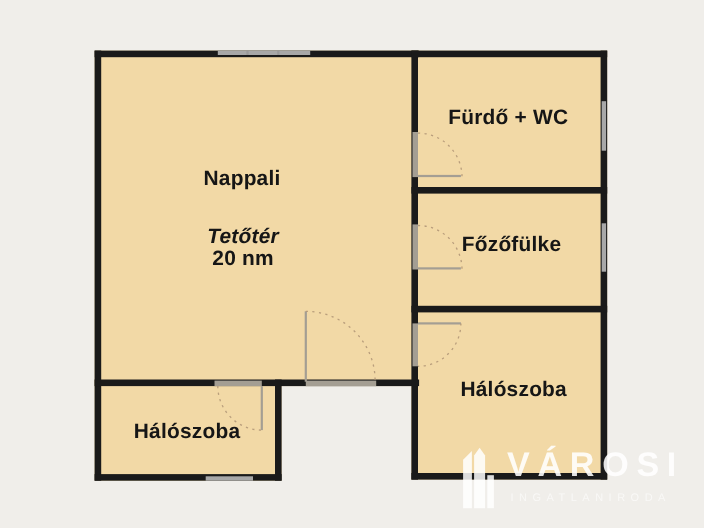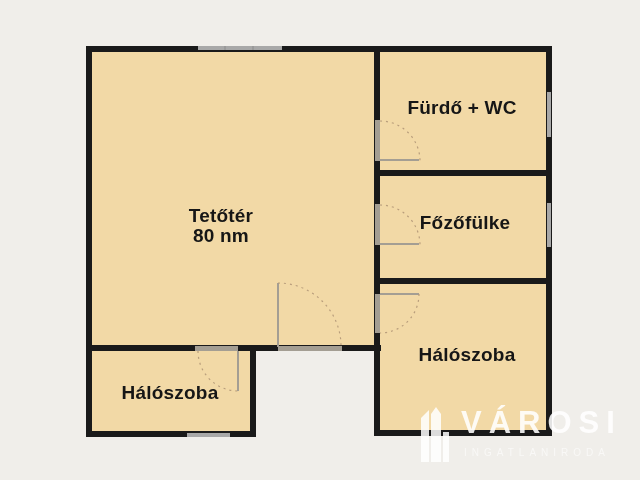--- a/index.html
+++ b/index.html
@@ -68,22 +68,23 @@
   <svg class="overlay" width="640" height="480" viewBox="0 0 640 480">
     <g fill="none" stroke="#b39878" stroke-width="1.2" stroke-dasharray="2 4" opacity="0.9">
       <path d="M 278 283 A 63 63 0 0 1 341 346"></path>
       <path d="M 380 121 A 40 40 0 0 1 420 161"></path>
       <path d="M 380 205 A 40 40 0 0 1 420 245"></path>
       <path d="M 419 294 A 39 39 0 0 1 380 333"></path>
       <path d="M 198 351 A 40 40 0 0 0 238 391"></path>
     </g>
   </svg>
 
-  <div class="label" style="left:221px;top:216px;">Tetőtér</div>
-  <div class="label" style="left:221px;top:236px;">80 nm</div>
+  <div class="label" style="left:220px;top:163px;">Nappali</div>
+  <div class="label" style="left:221px;top:216px;font-style:italic;">Tetőtér</div>
+  <div class="label" style="left:221px;top:236px;">20 nm</div>
   <div class="label" style="left:465px;top:223px;">Főzőfülke</div>
   <div class="label" style="left:462px;top:108px;">Fürdő + WC</div>
   <div class="label" style="left:467px;top:355px;">Hálószoba</div>
   <div class="label" style="left:170px;top:393px;">Hálószoba</div>
 
   <div class="watermark">
     <svg width="36" height="66" viewBox="0 0 36 66" style="position:absolute;left:2px;top:5px;">
       <g fill="rgba(255,255,255,0.85)">
         <polygon points="4,16 12,8 12,60 4,60"></polygon>
         <polygon points="14,12 19,5 24,12 24,60 14,60"></polygon>

